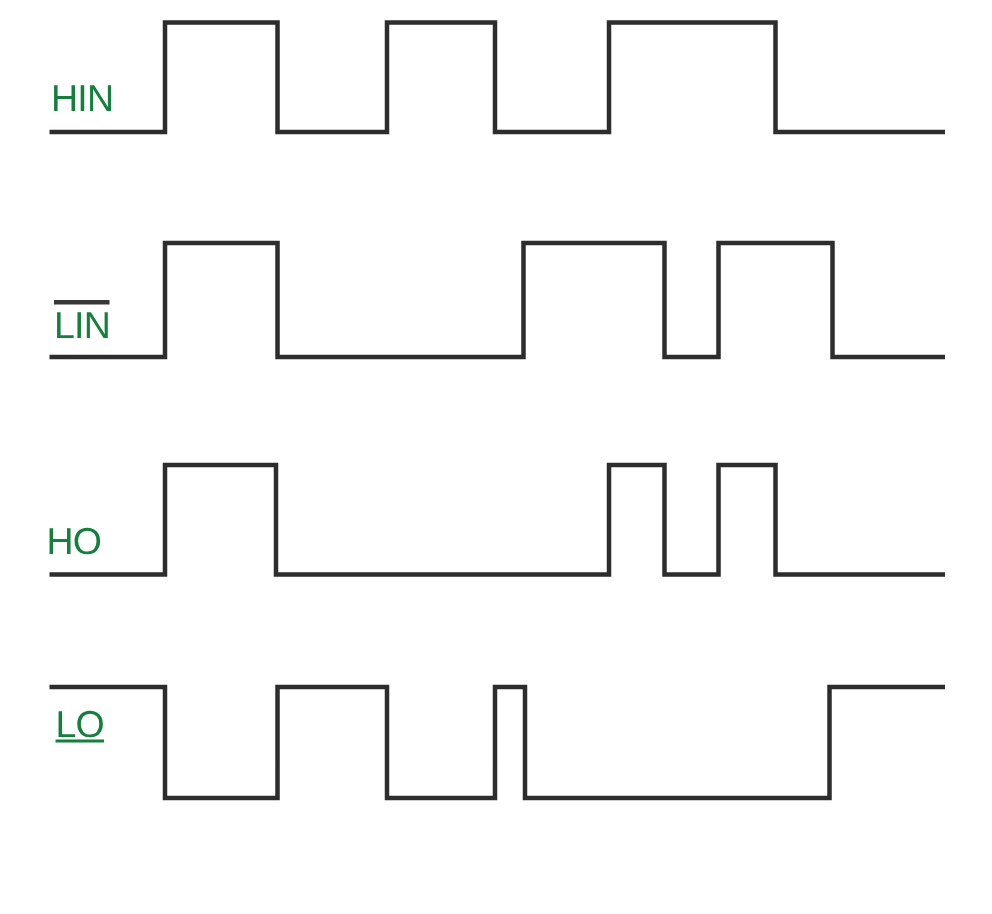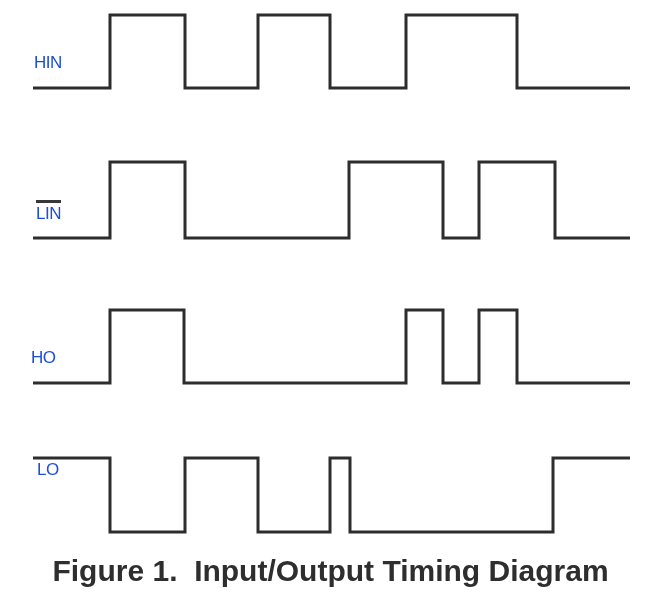--- a/index.html
+++ b/index.html
@@ -15,24 +15,24 @@
     overflow: hidden;
     font-family: "Liberation Sans", sans-serif;
   }
   .wave-svg {
     position: absolute;
     left: 0;
     top: 0;
   }
   .sig-label {
     position: absolute;
-    font-size: 17px;
+    font-size: 25px;
     line-height: 1;
     letter-spacing: -0.5px;
-    color: #1d4ed8;
+    color: #15803d;
     white-space: nowrap;
   }
   .sig-label .overline {
     display: inline-block;
     border-top: 3px solid #383838;
     padding-top: 2px;
   }
   .caption {
     position: absolute;
     top: 552px;
@@ -63,19 +63,18 @@
   </div>
 
   <div class="sig-label" style="left:36px; top:200px;text-align:right;">
     <span class="overline">LIN</span>
   </div>
 
   <div class="sig-label" style="left:31px; top:349px;">
     <span>HO</span>
   </div>
 
-  <div class="sig-label" style="left:37px; top:461px;">
+  <div class="sig-label" style="left:37px; top:471px;text-decoration:underline;">
     <span>LO</span>
   </div>
 
-  <div class="caption">Figure 1.  Input/Output Timing Diagram</div>
 
 </div>
 
 </body></html>

